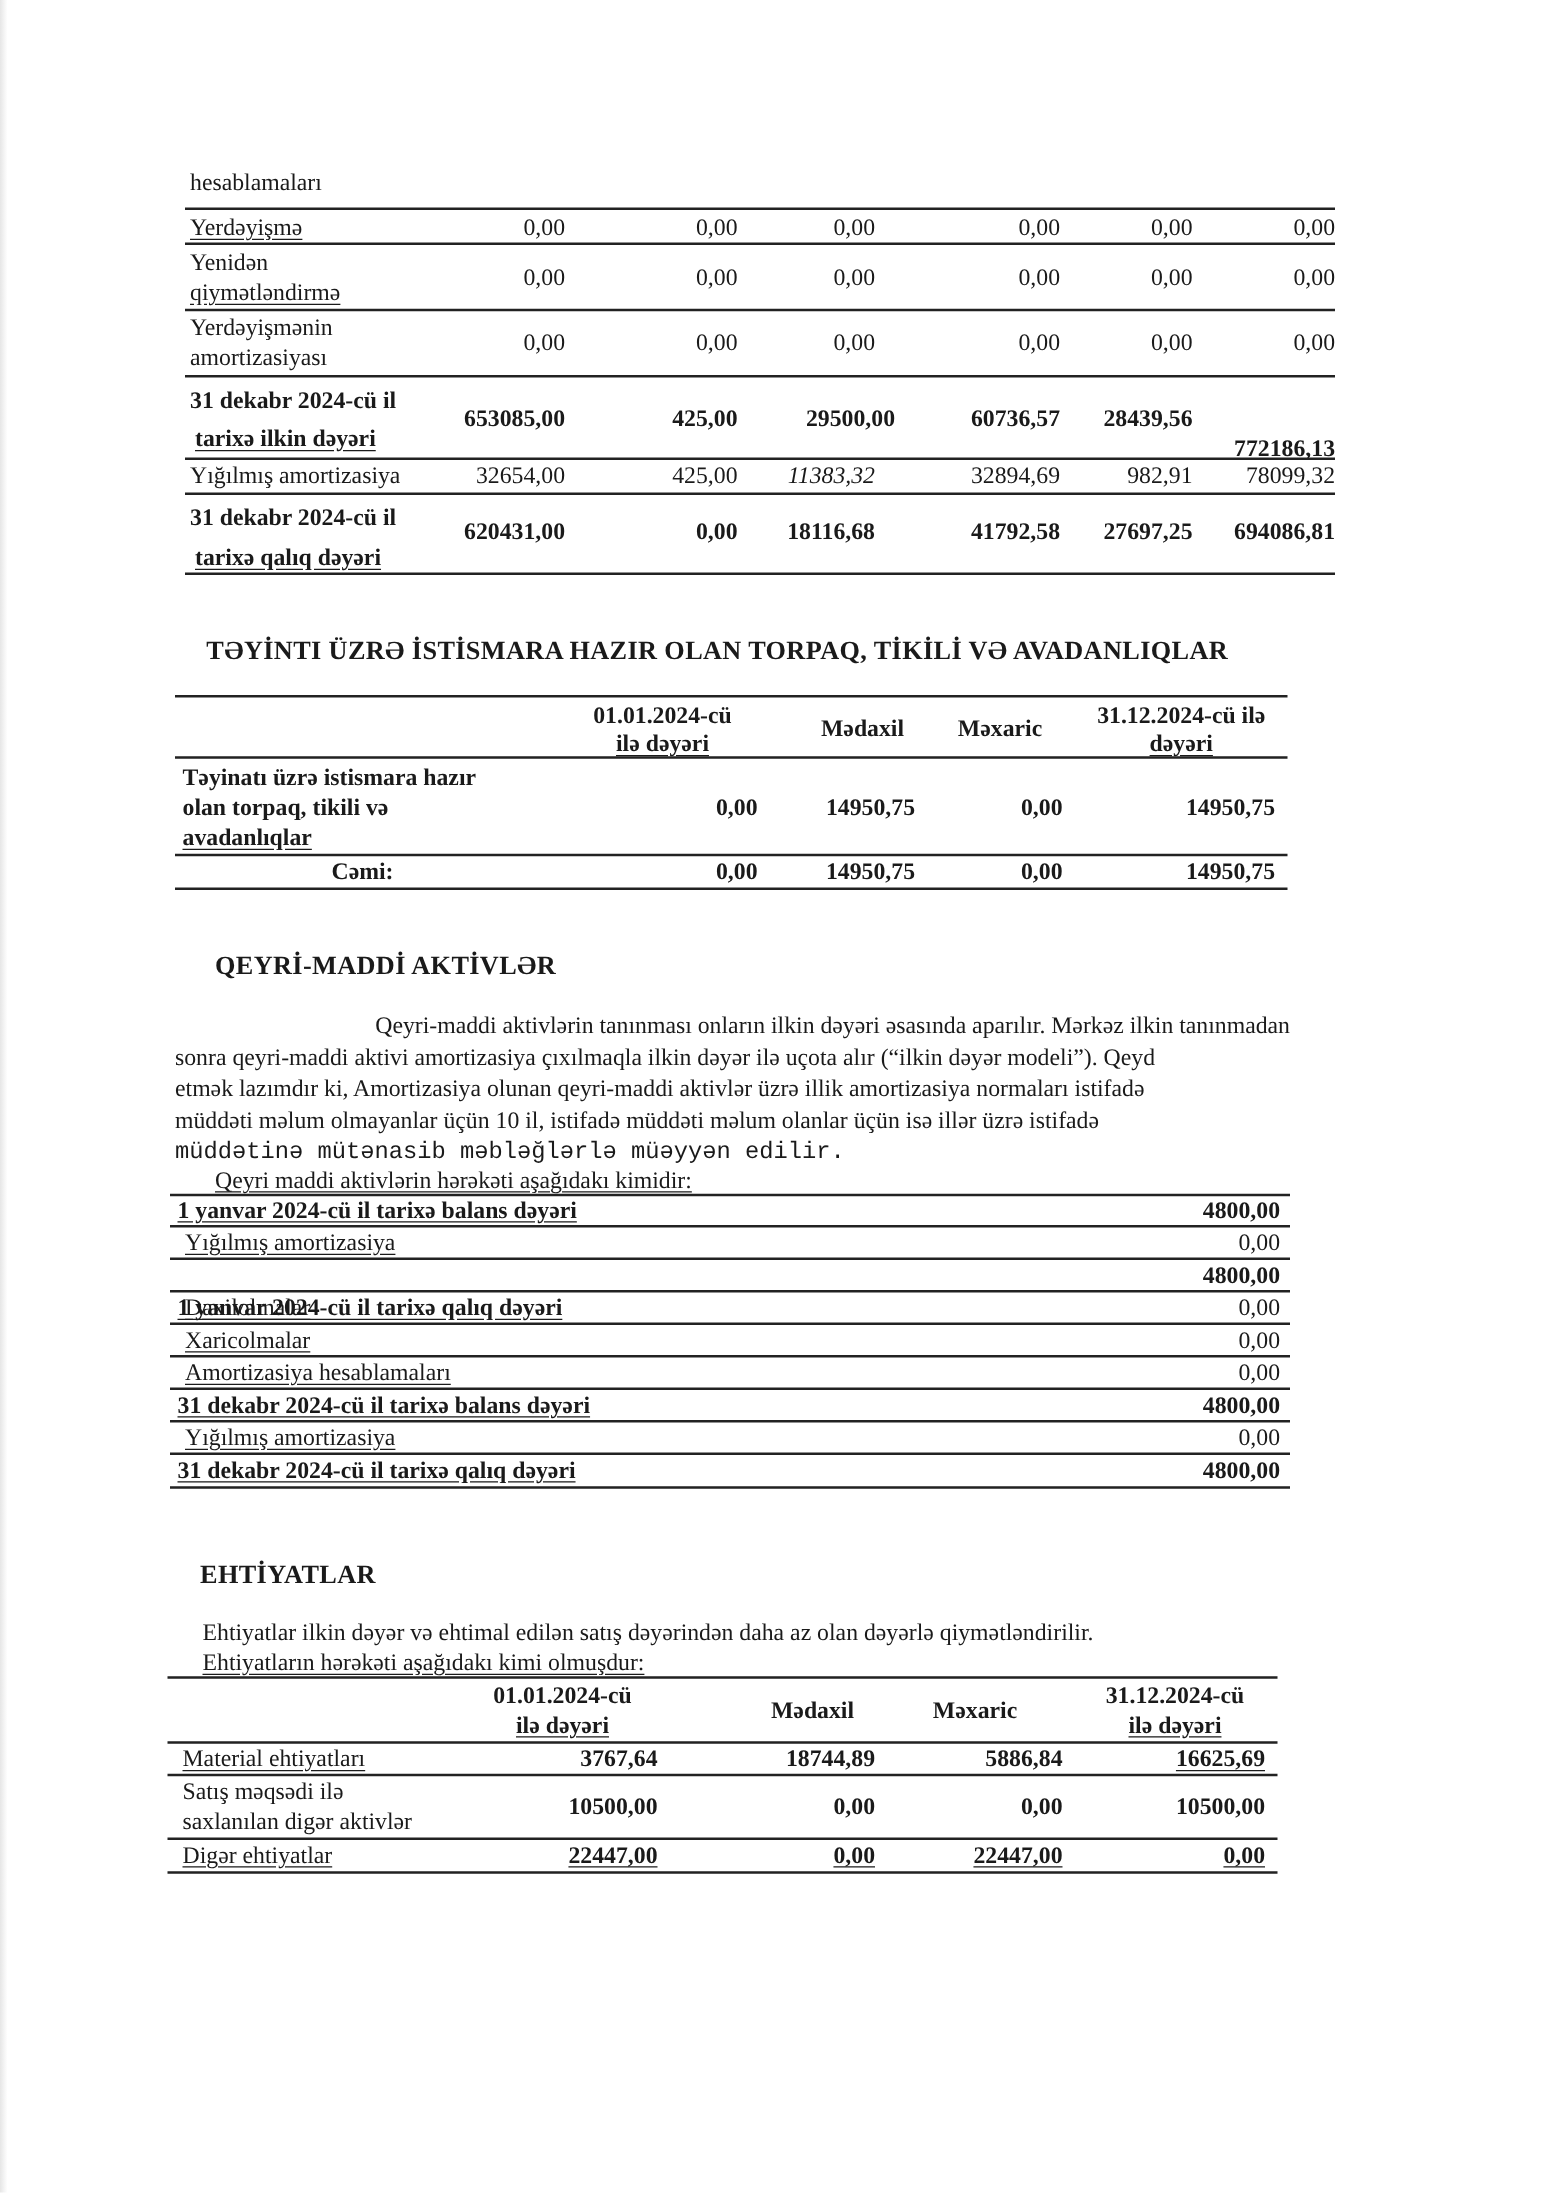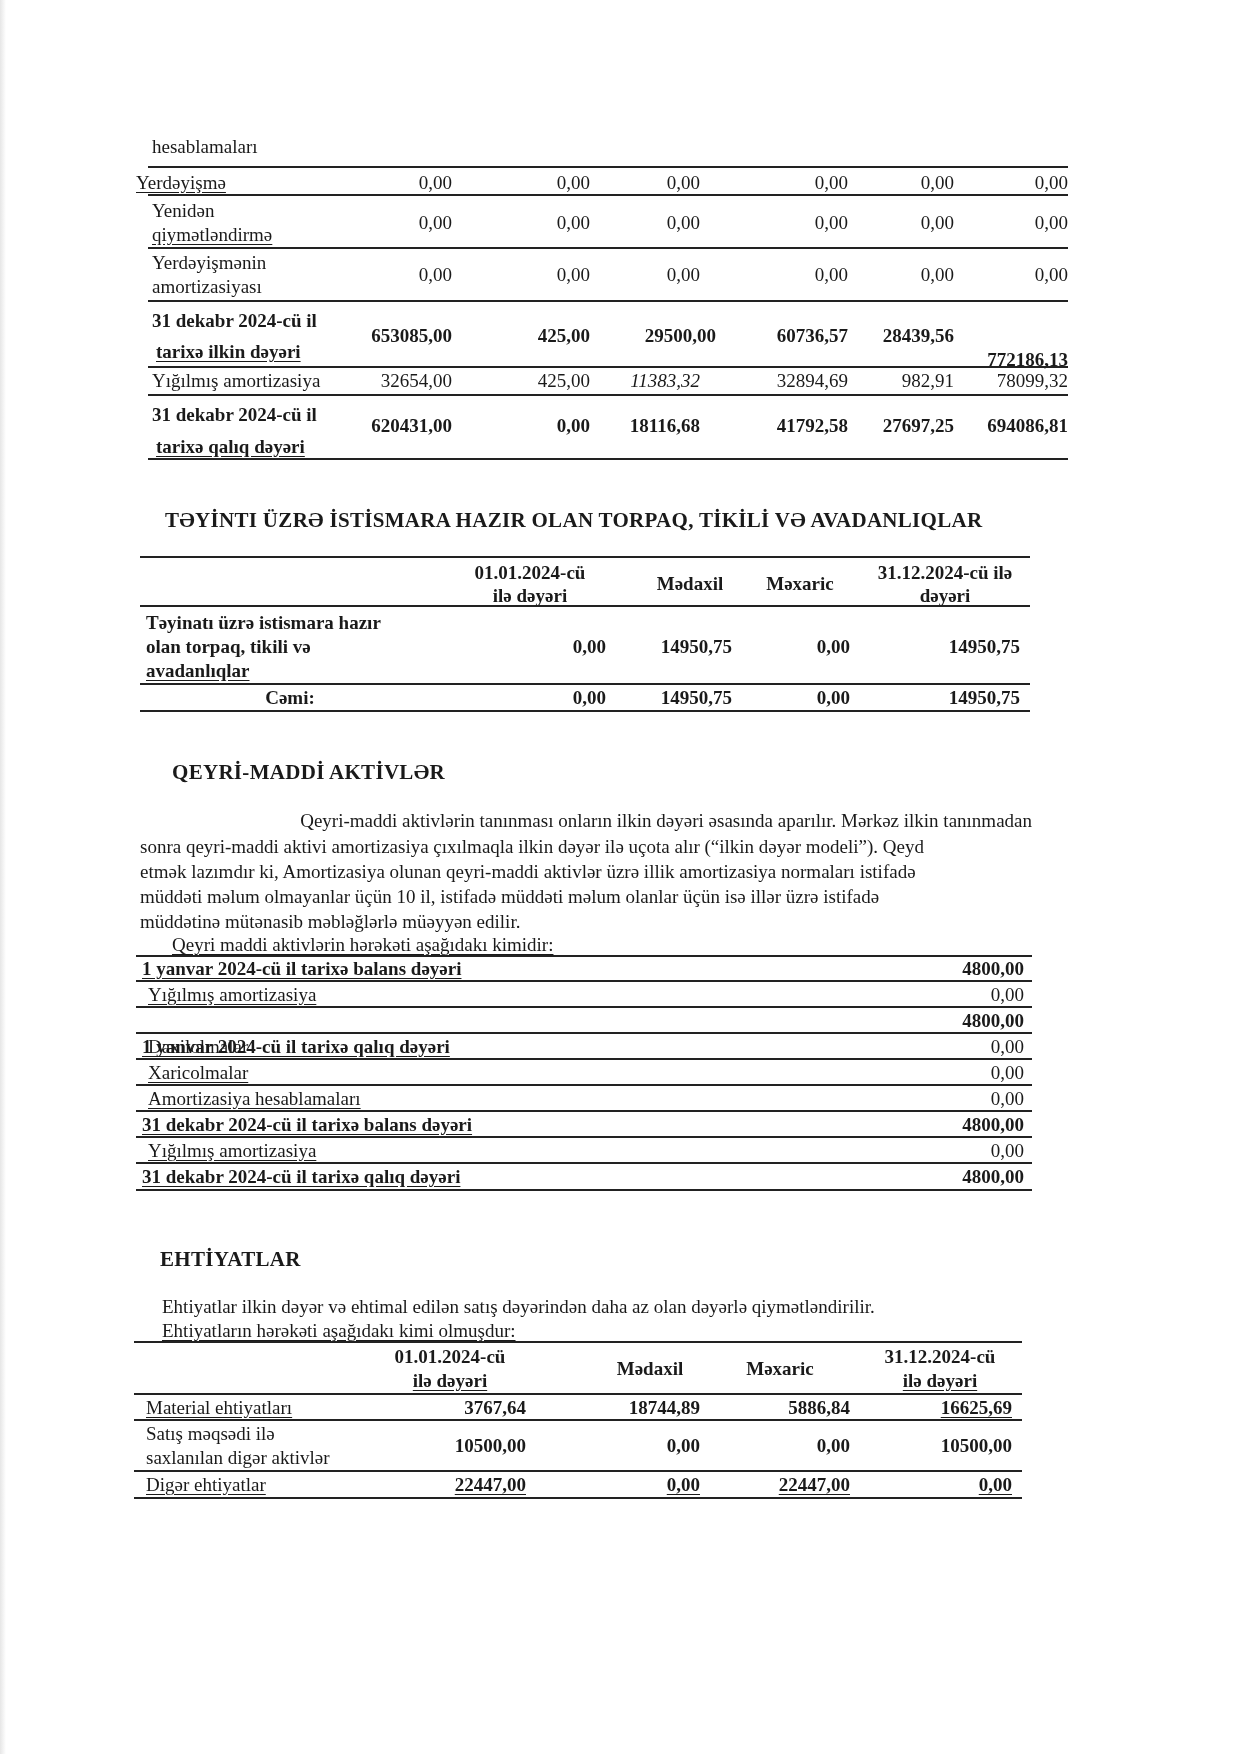--- a/index.html
+++ b/index.html
@@ -22,21 +22,21 @@
 <body>
 
 <div class="page-edge"></div>
 
 <div>
   <div class="lbl" style="left:152px; top:136px;">hesablamaları</div>
 
   <div class="rule" style="left:148px; top:166px; width:920px;"></div>
 
   <div>
-    <div class="lbl u" style="left:136px; top:172px;">Yerdəyişmə</div>
+    <div class="lbl u" style="left:152px; top:172px;">Yerdəyişmə</div>
     <div class="num" style="left:360px; width:92px; top:172px;">0,00</div>
     <div class="num" style="left:500px; width:90px; top:172px;">0,00</div>
     <div class="num" style="left:610px; width:90px; top:172px;">0,00</div>
     <div class="num" style="left:760px; width:88px; top:172px;">0,00</div>
     <div class="num" style="left:864px; width:90px; top:172px;">0,00</div>
     <div class="num" style="left:970px; width:98px; top:172px;">0,00</div>
   </div>
   <div class="rule" style="left:148px; top:194px; width:920px;"></div>
 
   <div>
@@ -136,21 +136,21 @@
 </div>
 
 <div>
   <div class="heading" style="left:172px; top:760px;">QEYRİ-MADDİ AKTİVLƏR</div>
 
   <div>
     <div class="para" style="left:172px; top:808px; width:860px; text-align:right;">Qeyri-maddi aktivlərin tanınması onların ilkin dəyəri əsasında aparılır. Mərkəz ilkin tanınmadan</div>
     <div class="para" style="left:140px; top:834px; width:892px; text-align:left;">sonra qeyri-maddi aktivi amortizasiya çıxılmaqla ilkin dəyər ilə uçota alır (“ilkin dəyər modeli”). Qeyd</div>
     <div class="para" style="left:140px; top:859px; width:892px; text-align:left;">etmək lazımdır ki, Amortizasiya olunan qeyri-maddi aktivlər üzrə illik amortizasiya normaları istifadə</div>
     <div class="para" style="left:140px; top:884px; width:892px; text-align:left;">müddəti məlum olmayanlar üçün 10 il, istifadə müddəti məlum olanlar üçün isə illər üzrə istifadə</div>
-    <div class="para" style="left:140px; top:909px; width:892px; text-align:left;">müddətinə mütənasib məbləğlərlə müəyyən edilir.</div>
+    <div class="para" style="left:140px; top:909px; width:892px; text-align:left;font-family:Liberation Mono, monospace;">müddətinə mütənasib məbləğlərlə müəyyən edilir.</div>
   </div>
 
   <div class="lbl u" style="left:172px; top:934px;">Qeyri maddi aktivlərin hərəkəti aşağıdakı kimidir:</div>
   <div class="rule" style="left:136px; top:955px; width:896px;"></div>
 
   <div>
     <div class="lbl b u" style="left:142px; top:958px;">1 yanvar 2024-cü il tarixə balans  dəyəri</div>
     <div class="num b" style="left:900px; width:124px; top:958px;">4800,00</div>
     <div class="rule thin" style="left:136px; top:980px; width:896px;"></div>
 

